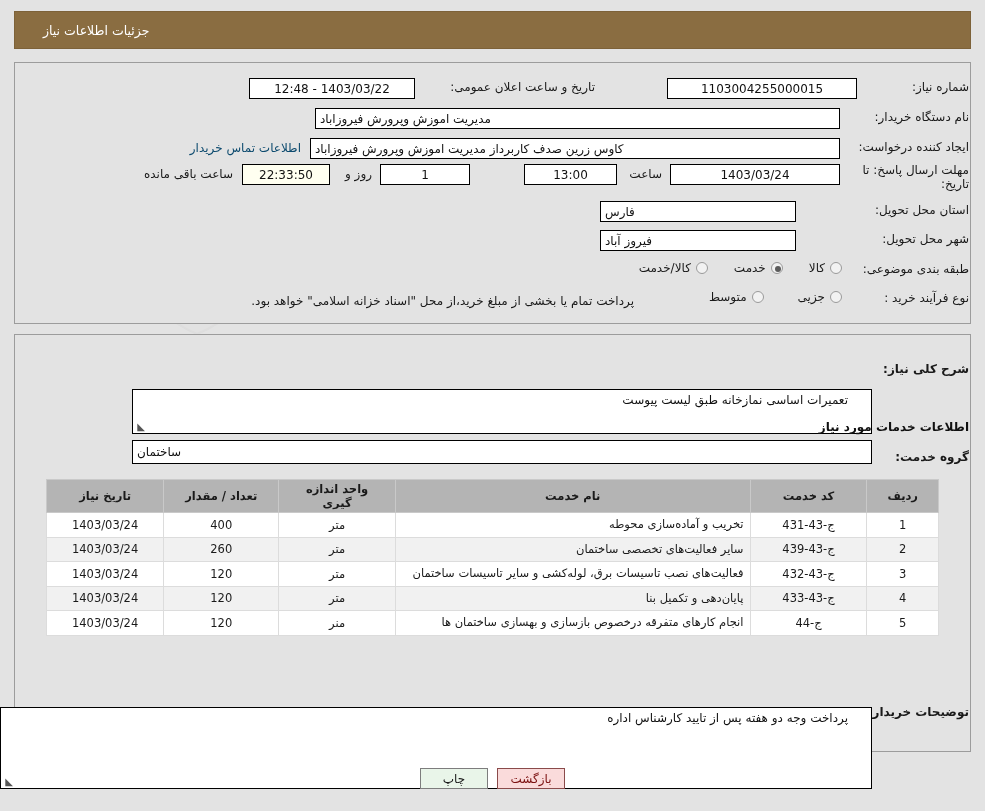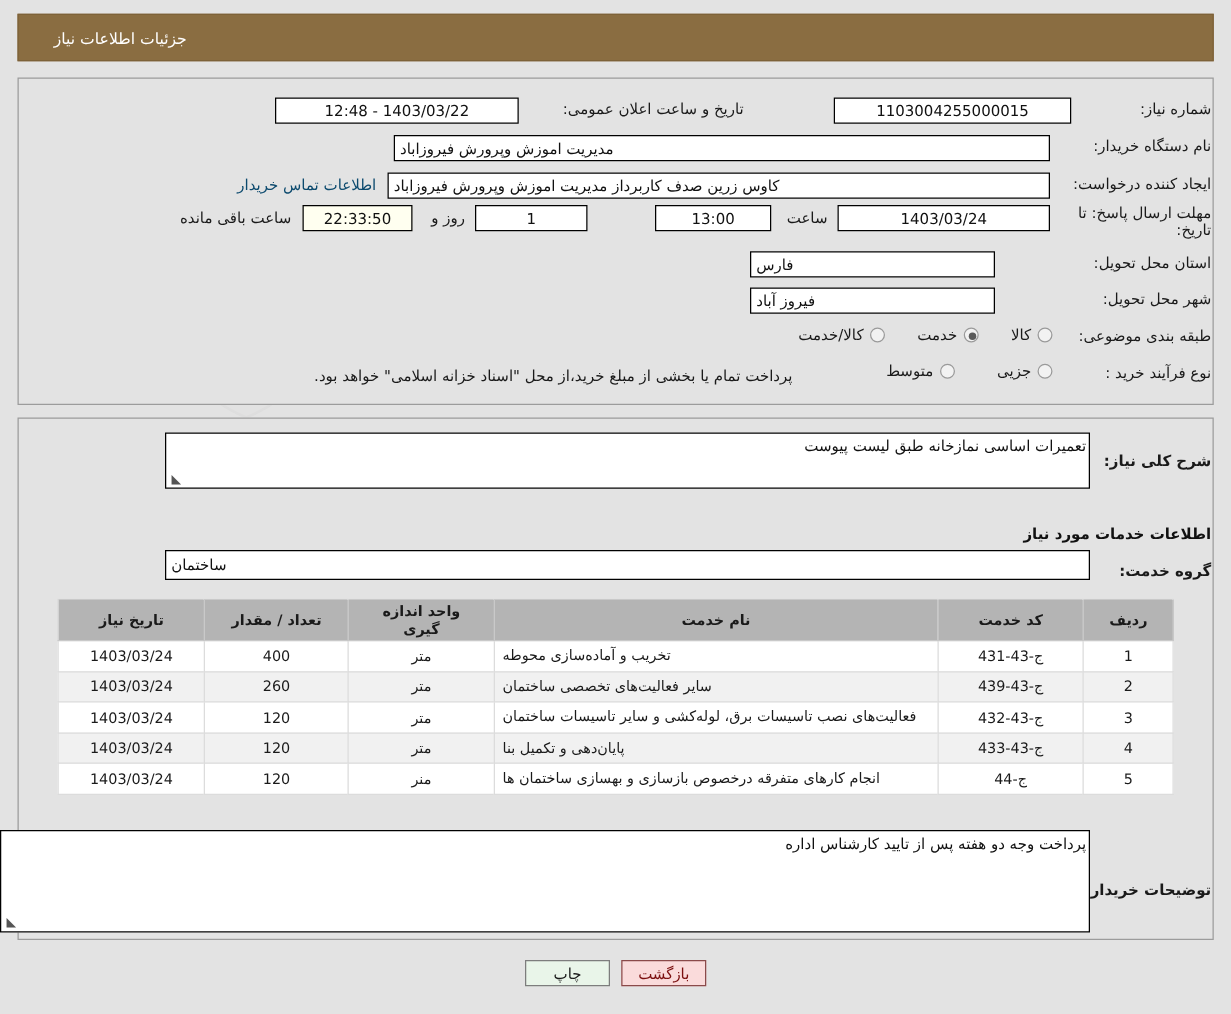--- a/index.html
+++ b/index.html
@@ -68,23 +68,24 @@
   .radio.on::after {
     content: ""; position: absolute; left: 3px; top: 3px;
     width: 6px; height: 6px; border-radius: 50%; background: #5b5b5b;
   }
   .radio-label { font-size: 12px; color: #1a1a1a; white-space: nowrap; }
 
   
   .tbox {
     background: #ffffff; border: 1px solid #000;
     font-size: 12px; color: #111;
-    padding: 3px 2px 0 5px;
+    padding: 3px 23px 0 5px;
     position: relative;
     overflow: hidden;
+    margin-top: 43px;
   }
   .tbox .grip {
     position: absolute; left: 3px; bottom: 2px;
     width: 9px; height: 9px;
     color: #555; font-size: 10px; line-height: 9px;
   }
 
   
   .sect-title { position: absolute; font-size: 12px; font-weight: bold; color: #111; white-space: nowrap; }
 
@@ -110,21 +111,21 @@
   }
   #svc-table td {
     border: 1px solid #dcdcdc;
     padding: 4px 6px;
     text-align: center;
     color: #1a1a1a;
     height: 24px;
   }
   #svc-table tbody tr:nth-child(odd)  td { background: #ffffff; }
   #svc-table tbody tr:nth-child(even) td { background: #f1f1f1; }
-  #svc-table td.name { text-align: left; line-height: 1.35; }
+  #svc-table td.name { text-align: right; line-height: 1.35; }
 
   
   .btns { position: absolute; left: 0; top: 768px; width: 985px; display: flex; justify-content: center; gap: 9px; }
   .btn {
     font-size: 12px; height: 21px; min-width: 68px;
     display: flex; align-items: center; justify-content: center;
     border: 1px solid #6a6a6a;
     cursor: pointer;
   }
   .btn-print  { background: #e9f5e9; color: #1a1a1a; border-color: #7d7d7d; }
@@ -157,21 +158,21 @@
   <div class="panel" id="panel-top"></div>
 
   <div class="frow" style="right:16px; top:80px;">
     <span class="lbl">شماره نیاز:</span>
   </div>
   <div class="fbox center" style="position:absolute; right:128px; top:78px; width:190px;">1103004255000015</div>
 
   <div class="frow" style="right:390px; top:80px;">
     <span class="lbl">تاریخ و ساعت اعلان عمومی:</span>
   </div>
-  <div class="fbox center" style="position:absolute; right:570px; top:78px; width:195px;">1403/03/22 - 12:48</div>
+  <div class="fbox center" style="position:absolute; right:570px; top:78px; width:166px;">1403/03/22 - 12:48</div>
 
   <div class="frow" style="right:16px; top:110px;">
     <span class="lbl">نام دستگاه خریدار:</span>
   </div>
   <div class="fbox right" style="position:absolute; right:145px; top:108px; width:525px;">مدیریت اموزش وپرورش فیروزاباد</div>
 
   <div class="frow" style="right:16px; top:140px;">
     <span class="lbl">ایجاد کننده درخواست:</span>
   </div>
   <div class="fbox right" style="position:absolute; right:145px; top:138px; width:530px;">کاوس زرین صدف کاربرداز مدیریت اموزش وپرورش فیروزاباد</div>

